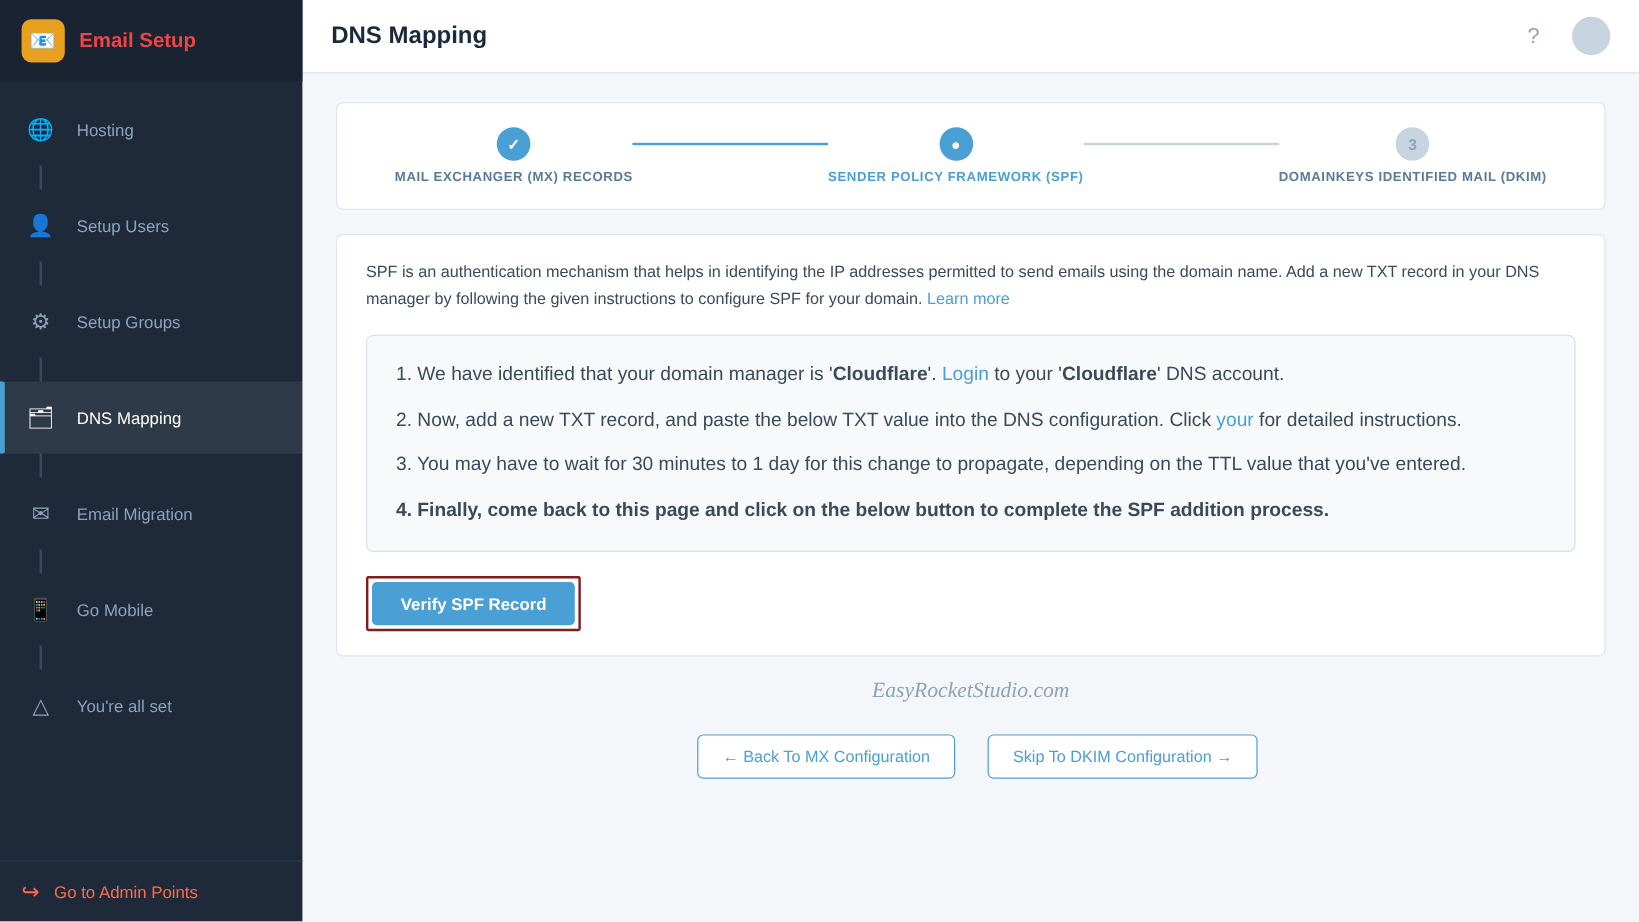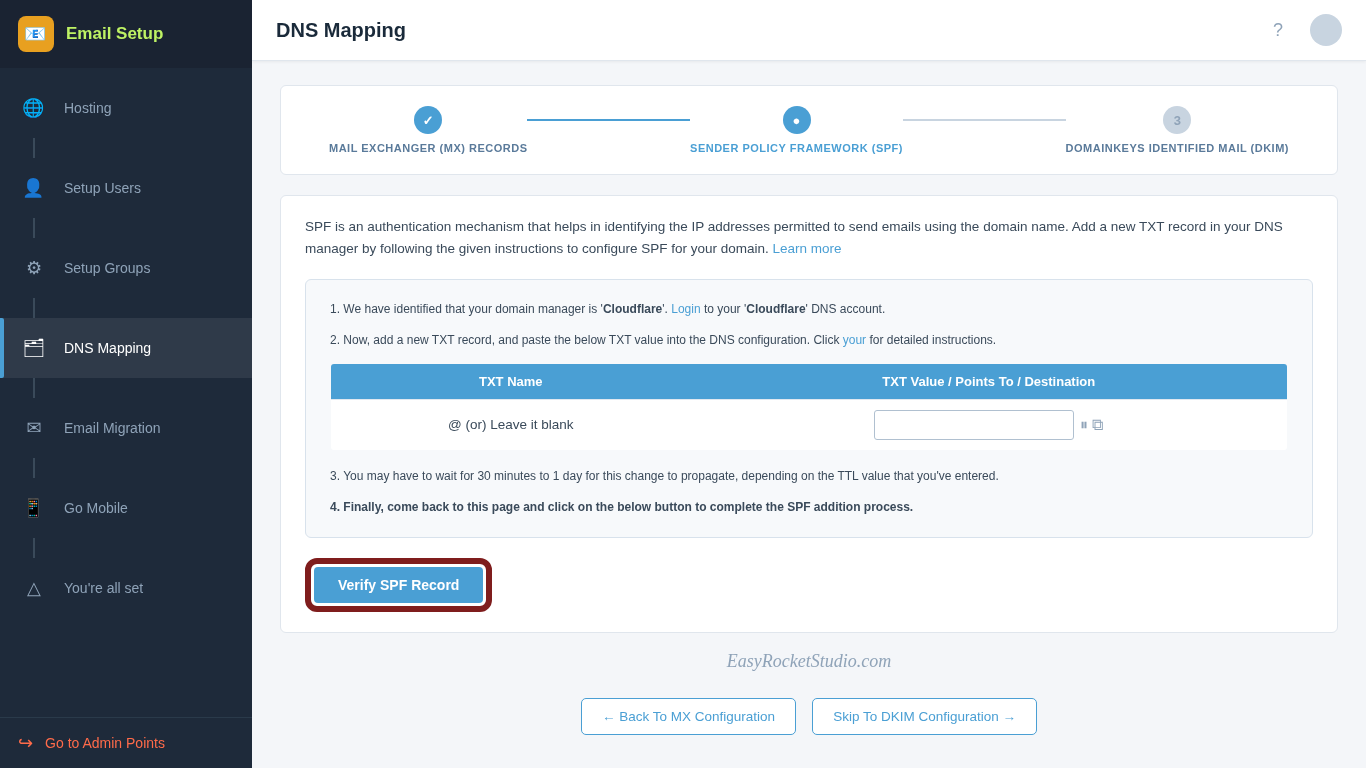--- a/index.html
+++ b/index.html
@@ -25,21 +25,21 @@
     .sidebar-logo {
       width: 36px; height: 36px;
       background: #e8a020;
       border-radius: 8px;
       display: flex; align-items: center; justify-content: center;
       font-size: 18px; color: white;
     }
     .sidebar-title {
       font-size: 17px;
       font-weight: 600;
-      color: #bef264;
+      color: #ef4444;
       text-align: right;
     }
     .sidebar-nav {
       flex: 1;
       padding: 10px 0;
       overflow-y: auto;
     }
     .sidebar-item {
       display: flex;
       align-items: center;
@@ -214,21 +214,21 @@
     }
     .description-text a { color: #4a9fd4; text-decoration: none; }
 
     .instructions-box {
       background: #f7f9fb;
       border: 1px solid #d8e2ec;
       border-radius: 6px;
       padding: 20px 24px;
     }
     .instruction-item {
-      font-size: 12px;
+      font-size: 16px;
       color: #3a4a5a;
       line-height: 1.6;
       margin-bottom: 12px;
     }
     .instruction-item:last-child { margin-bottom: 0; font-weight: bold; }
     .instruction-item a { color: #4a9fd4; text-decoration: none; }
     .instruction-item strong { font-weight: 600; }
 
     
     .dns-table {
@@ -280,22 +280,22 @@
       color: #8fa3b8;
       font-size: 16px;
     }
 
     
     .verify-section {
       margin-top: 20px;
     }
     .verify-button-wrapper {
       display: inline-block;
-      border: 6px solid #7f1d1d;
-      border-radius: 12px;
+      border: 2px solid #7f1d1d;
+      border-radius: 2px;
       padding: 3px;
     }
     .verify-button {
       background: #4a9fd4;
       color: white;
       border: none;
       border-radius: 4px;
       padding: 10px 24px;
       font-size: 14px;
       font-weight: 600;
@@ -325,20 +325,21 @@
       border: 1.5px solid #4a9fd4;
       background: white;
       color: #4a9fd4;
       border-radius: 5px;
       font-size: 13.5px;
       font-weight: 500;
       cursor: pointer;
       display: flex;
       align-items: center;
       gap: 8px;
+      margin-left: 11px;
     }
   </style>
 </head>
 <body>
 
 <div class="sidebar">
   <div class="sidebar-header">
     <div class="sidebar-logo">📧</div>
     <span class="sidebar-title">Email Setup</span>
   </div>
@@ -434,42 +435,20 @@
       <div class="instructions-box">
 
         <p class="instruction-item">
           1. We have identified that your domain manager is '<strong>Cloudflare</strong>'. <a href="#">Login</a> to your '<strong>Cloudflare</strong>' DNS account.
         </p>
 
         <p class="instruction-item">
           2. Now, add a new TXT record, and paste the below TXT value into the DNS configuration. Click <a href="#">your</a> for detailed instructions.
         </p>
 
-        <table class="dns-table">
-          <thead>
-            <tr>
-              <th>TXT Name</th>
-              <th>TXT Value / Points To / Destination</th>
-            </tr>
-          </thead>
-          <tbody>
-            <tr>
-              <td>@ (or) Leave it blank</td>
-              <td>
-                <div class="txt-input-row">
-                  <input type="text" class="txt-input" value="" style="">
-                  <span class="input-icons">
-                    <span>⏸</span>
-                    <span style="cursor:pointer;">⧉</span>
-                  </span>
-                </div>
-              </td>
-            </tr>
-          </tbody>
-        </table>
 
         <p class="instruction-item">3. You may have to wait for 30 minutes to 1 day for this change to propagate, depending on the TTL value that you've entered.</p>
         <p class="instruction-item">4. Finally, come back to this page and click on the below button to complete the SPF addition process.</p>
 
       </div>
 
       <div class="verify-section">
         <div class="verify-button-wrapper">
           <button class="verify-button">Verify SPF Record</button>
         </div>

